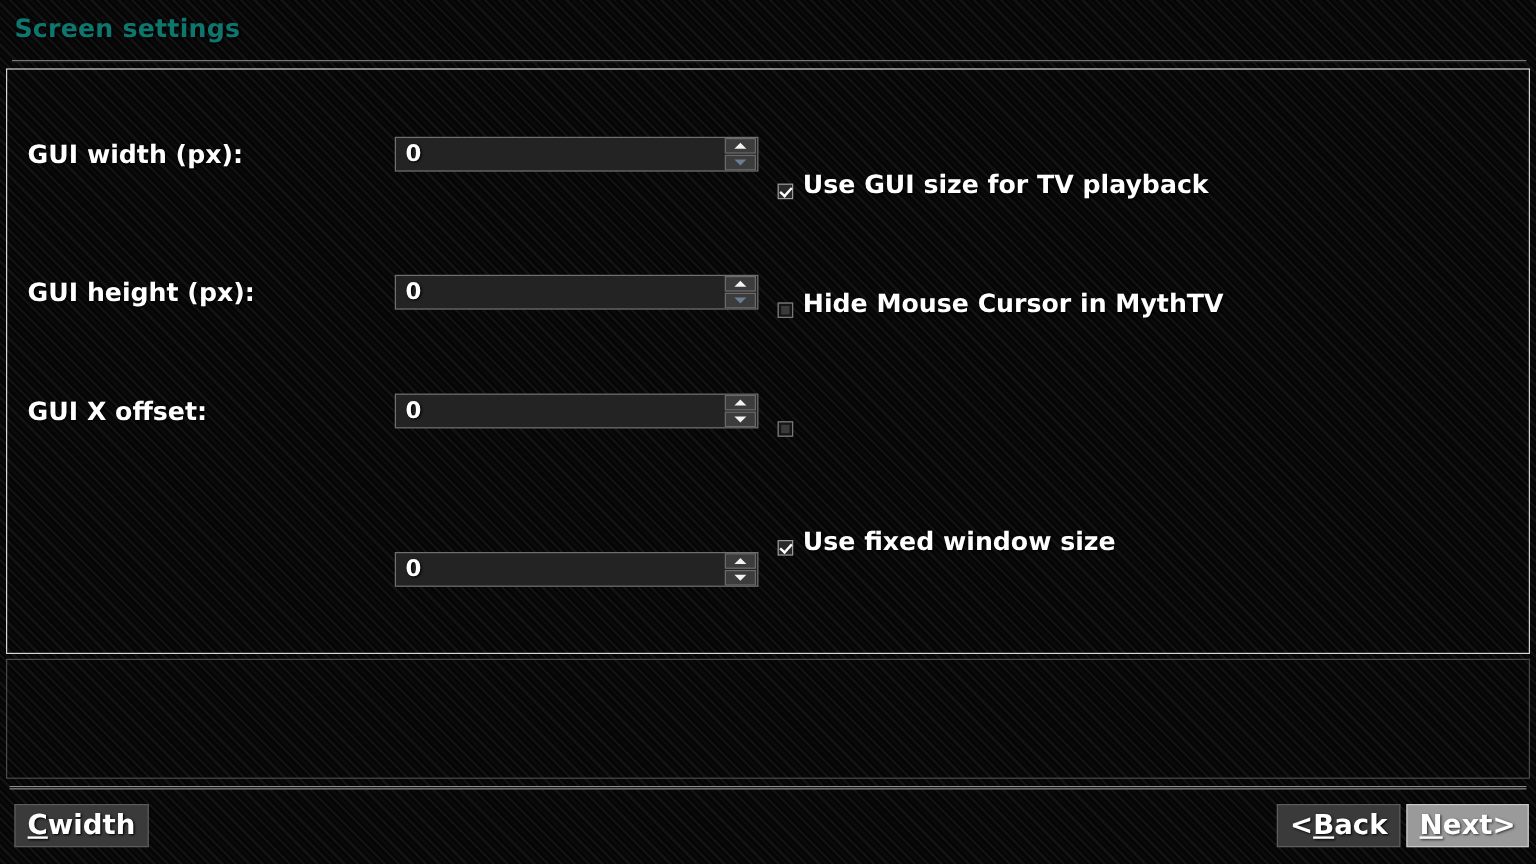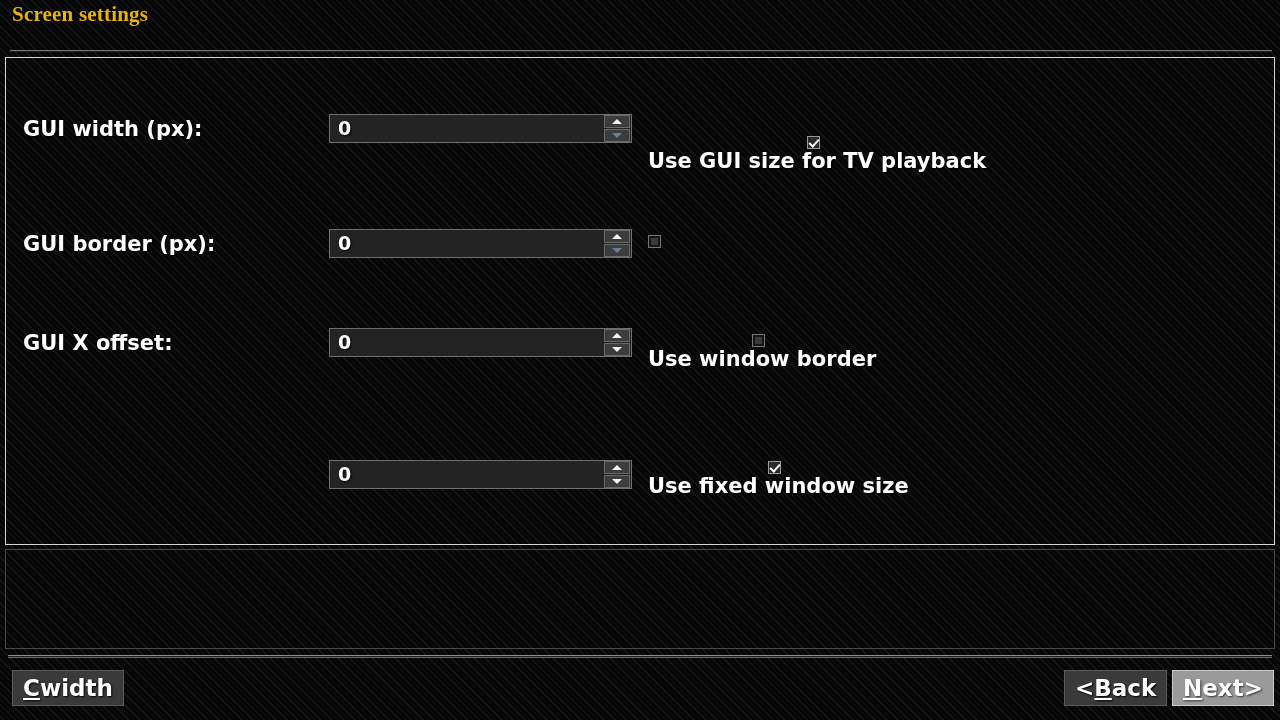--- a/index.html
+++ b/index.html
@@ -32,28 +32,27 @@
   
   #title-bar {
     position: absolute;
     left: 0; top: 0;
     width: 1280px;
     height: 52px;
   }
   #page-title {
     position: absolute;
     left: 12px;
-    top: 2px;
+    top: 12px;
     font-size: 21px;
     font-weight: bold;
     letter-spacing: 0.2px;
-    color: #eab308;
+    color: #0f766e;
     text-shadow: 1px 1px 2px #000;
     white-space: nowrap;
-    font-family: Liberation Serif, serif;
   }
   #title-sep {
     position: absolute;
     left: 10px;
     top: 50px;
     width: 1262px;
     height: 2px;
     background: linear-gradient(to bottom, #777 0px, #777 1px, #222 1px, #222 2px);
   }
 
@@ -161,22 +160,21 @@
     border-top: 5px solid #f2f2f2;
   }
   .arrow-down.dim { border-top-color: #6b7d93; }
 
   
   .check-row {
     position: absolute;
     left: 648px;
     height: 30px;
     display: flex;
-    align-items: center;
-    flex-direction: column;
+    align-items: flex-end;
   }
   .checkbox {
     width: 13px;
     height: 13px;
     box-sizing: border-box;
     border: 1px solid #9a9a9a;
     background: #2a2a2a;
     position: relative;
     flex: 0 0 auto;
     margin-right: 8px;
@@ -255,21 +253,21 @@
         <span class="arrow-up"></span>
       </div>
       <div class="spin-btn">
         <span class="arrow-down dim"></span>
       </div>
     </div>
   </div>
 </div>
 
 <div class="setting-row" style="top:229px;">
-  <div class="row-label">GUI border (px):</div>
+  <div class="row-label">GUI height (px):</div>
   <div class="spinbox">
     <div class="spin-value">0</div>
     <div class="spin-buttons">
       <div class="spin-btn">
         <span class="arrow-up"></span>
       </div>
       <div class="spin-btn">
         <span class="arrow-down dim"></span>
       </div>
     </div>
@@ -305,28 +303,28 @@
   </div>
 </div>
 
 <div class="check-row" style="top:136px;">
   <span class="checkbox checked"></span>
   <span class="check-label">Use GUI size for TV playback</span>
 </div>
 
 <div class="check-row" style="top:235px;">
   <span class="checkbox unchecked"></span>
+  <span class="check-label">Hide Mouse Cursor in MythTV</span>
 </div>
 
 <div class="check-row" style="top:334px;">
   <span class="checkbox unchecked"></span>
-  <span class="check-label">Use window border</span>
-</div>
-
-<div class="check-row" style="top:433px;margin-top:28px;">
+</div>
+
+<div class="check-row" style="top:433px;">
   <span class="checkbox checked"></span>
   <span class="check-label">Use fixed window size</span>
 </div>
 
 <div id="second-panel"></div>
 <div id="bottom-sep"></div>
 
 <div id="cancel-button" class="btn normal">
   <span class="accel">C</span>
     <span>width</span>

